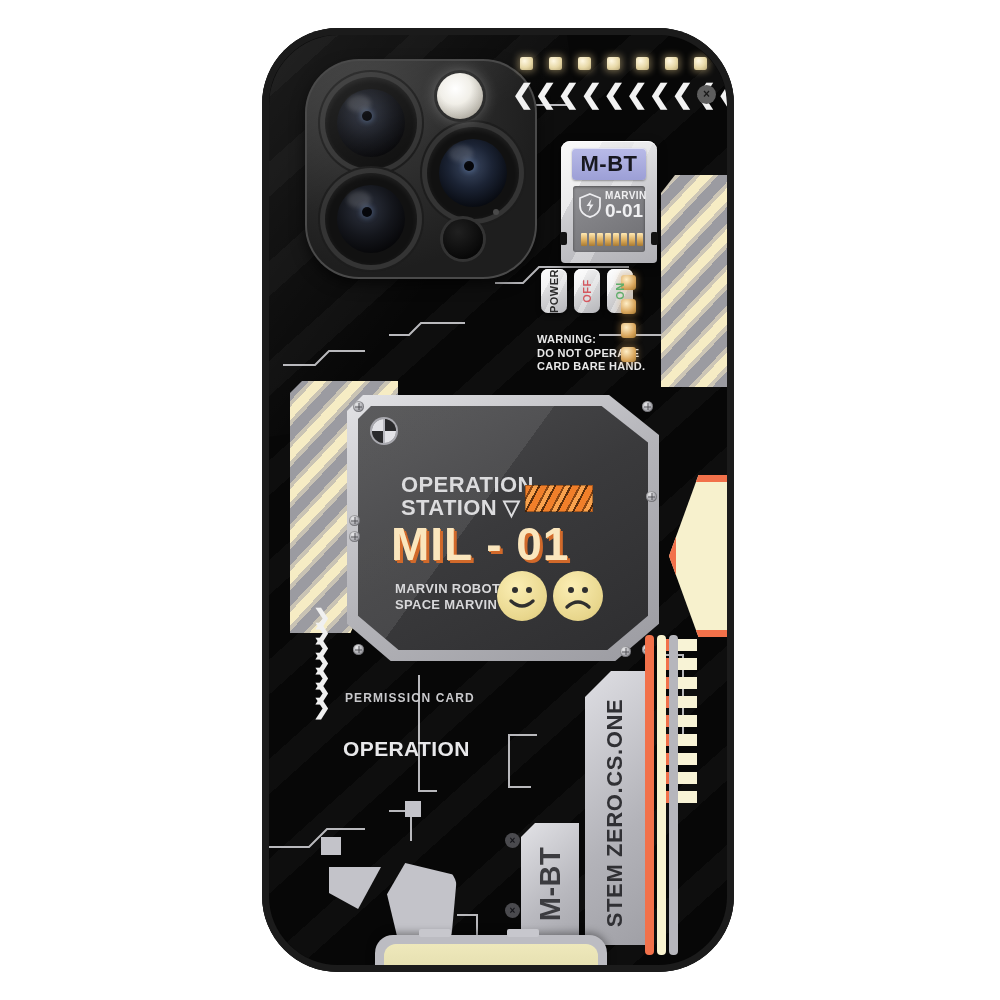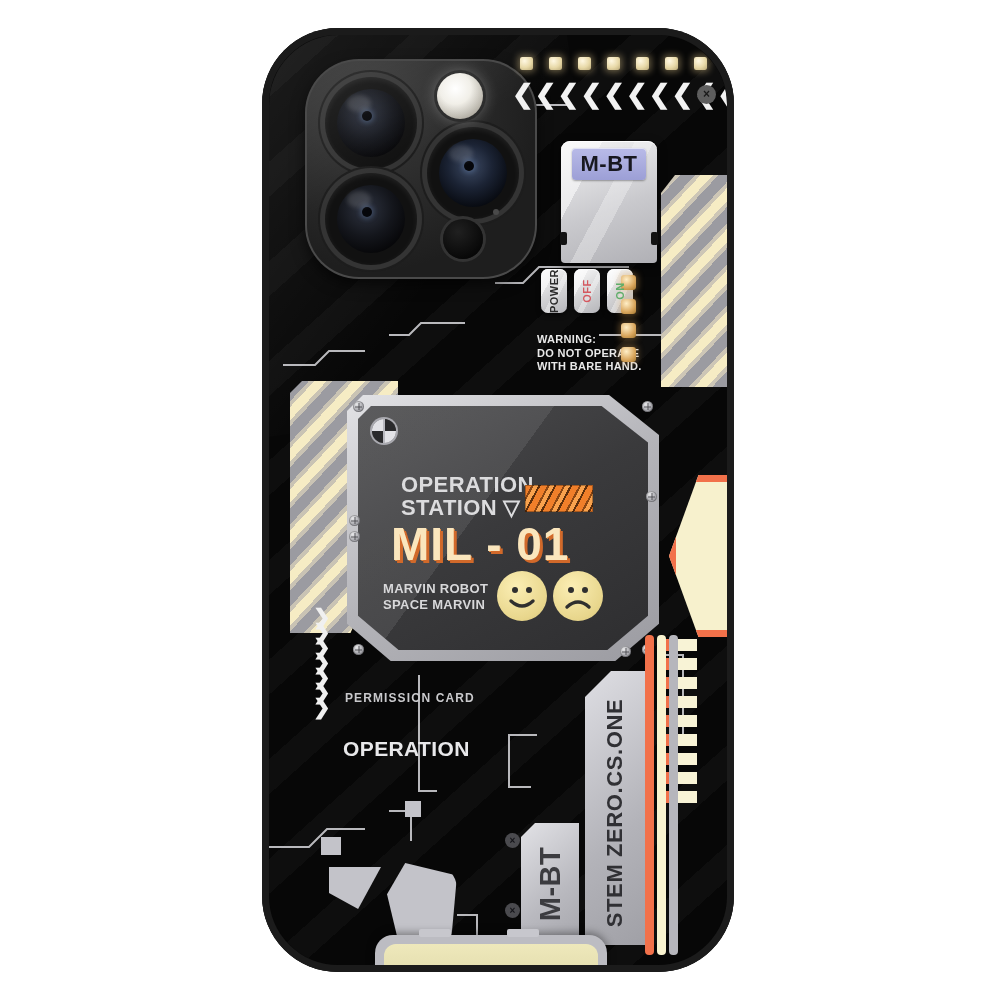--- a/index.html
+++ b/index.html
@@ -139,21 +139,21 @@
         background:#b8b8be;transform:translateX(-50%);}
   .p-op{position:absolute;left:54px;top:78px;color:#dcdcde;font-size:22px;font-weight:700;
         line-height:23px;letter-spacing:.4px;}
   .p-op .tri{display:inline-block;margin-left:6px;}
   .hazard{position:absolute;left:178px;top:90px;width:68px;height:27px;
         background:repeating-linear-gradient(118deg,#f07f2a 0 6px,#8a4714 6px 8px,#f9a24d 8px 12px,#5d2f0c 12px 14px);
         box-shadow:inset 0 0 0 1px rgba(0,0,0,.3);}
   .p-title{position:absolute;left:44px;top:122px;font-size:46px;font-weight:700;
         letter-spacing:1px;color:#fae6bd;
         text-shadow:3px 3px 0 #d1692a, 1px 1px 0 #e58a3e;}
-  .p-sub{position:absolute;left:36px;top:186px;color:#d8d8da;font-size:13px;
+  .p-sub{position:absolute;left:48px;top:186px;color:#d8d8da;font-size:13px;
         font-weight:700;line-height:16px;letter-spacing:.3px;}
   .faces{position:absolute;left:150px;top:176px;display:flex;gap:6px;}
   .face{width:50px;height:50px;border-radius:50%;
         background:radial-gradient(circle at 38% 32%,#fbeeb4,#e8d68c 70%,#d6c277);}
   .face svg{display:block;}
   .pcode{position:absolute;left:243px;top:395px;color:#efefef;font-size:17px;
         font-weight:700;letter-spacing:.6px;}
 
   
   .stripeL{position:absolute;left:13px;top:10px;width:108px;height:252px;
@@ -307,40 +307,60 @@
           <span class="chev">❮</span>
 
         </div>
         <div class="xdot">×</div>
       </div>
 
       <div class="mbt">
         <div class="mbt-tab">
           <span>M-BT</span>
         </div>
+        <div class="mbt-win">
+          <svg class="mbt-shield" viewBox="0 0 22 25">
+            <path d="M11 1 L21 5 V13 C21 19 16 23 11 24 C6 23 1 19 1 13 V5 Z" fill="none" stroke="#ededf0" stroke-width="1.8"></path>
+            <path d="M12.5 6 L7.5 13 H10.8 L9.5 19 L14.5 11.6 H11.2 Z" fill="#ededf0"></path>
+          </svg>
+          <div class="mbt-code">
+            <div class="m1">MARVIN</div>
+            <div class="m2">0-01</div>
+          </div>
+          <div class="mbt-pins">
+            <i class="pin"></i>
+            <i class="pin"></i>
+            <i class="pin"></i>
+            <i class="pin"></i>
+            <i class="pin"></i>
+            <i class="pin"></i>
+            <i class="pin"></i>
+            <i class="pin"></i>
+          </div>
+        </div>
         <div class="mbt-notchL"></div>
         <div class="mbt-notchR"></div>
       </div>
 
       <div class="keys">
         <div class="key k-power">
           <span>POWER</span>
         </div>
         <div class="key k-off">
           <span>OFF</span>
         </div>
         <div class="key k-on">
           <span>ON</span>
         </div>
       </div>
 
       <div class="warn">
         <div>WARNING:</div>
         <div>DO NOT OPERATE</div>
-        <div>WITH BARE HAND.</div>
+        <div>CARD BARE HAND.</div>
       </div>
 
       <div class="stripeL-wrap">
         <div class="stripeL"></div>
       </div>
       <div class="chevdown">
         <i>❯</i>
         <i>❯</i>
         <i>❯</i>
         <i>❯</i>

